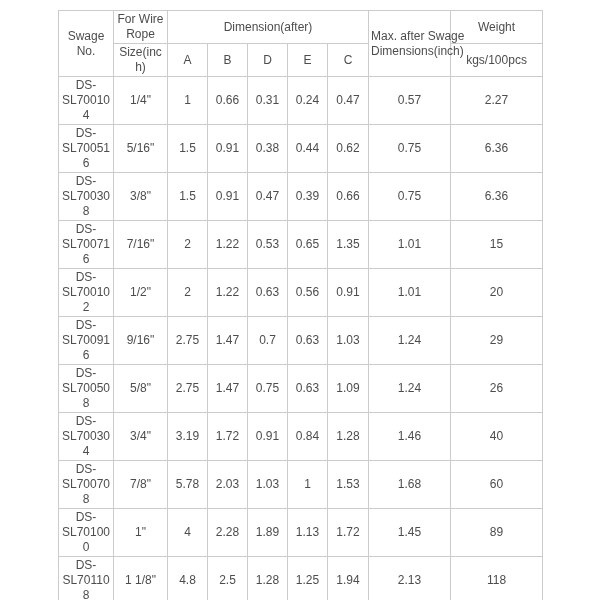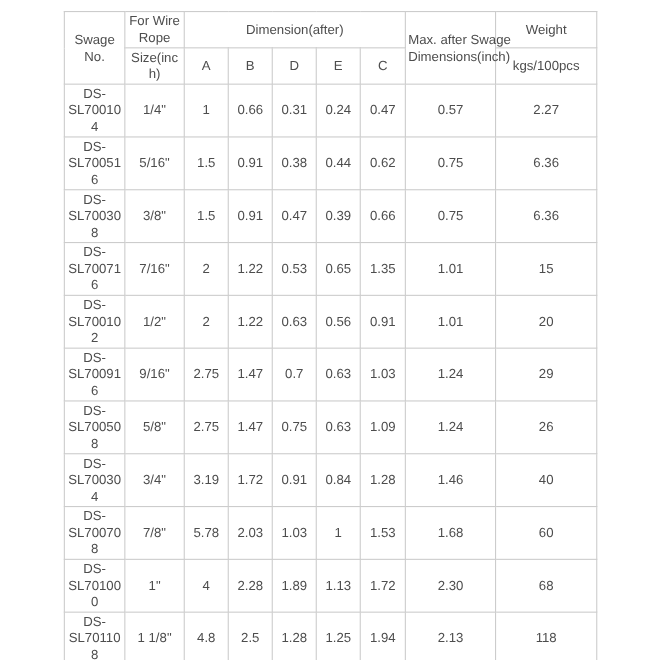--- a/index.html
+++ b/index.html
@@ -173,22 +173,22 @@
           <td>60</td>
         </tr>
         <tr>
           <td>DS-SL701000</td>
           <td>1"</td>
           <td>4</td>
           <td>2.28</td>
           <td>1.89</td>
           <td>1.13</td>
           <td>1.72</td>
-          <td>2.30</td>
-          <td>68</td>
+          <td>1.45</td>
+          <td>89</td>
         </tr>
         <tr>
           <td>DS-SL701108</td>
           <td>1 1/8"</td>
           <td>4.8</td>
           <td>2.5</td>
           <td>1.28</td>
           <td>1.25</td>
           <td>1.94</td>
           <td>2.13</td>

